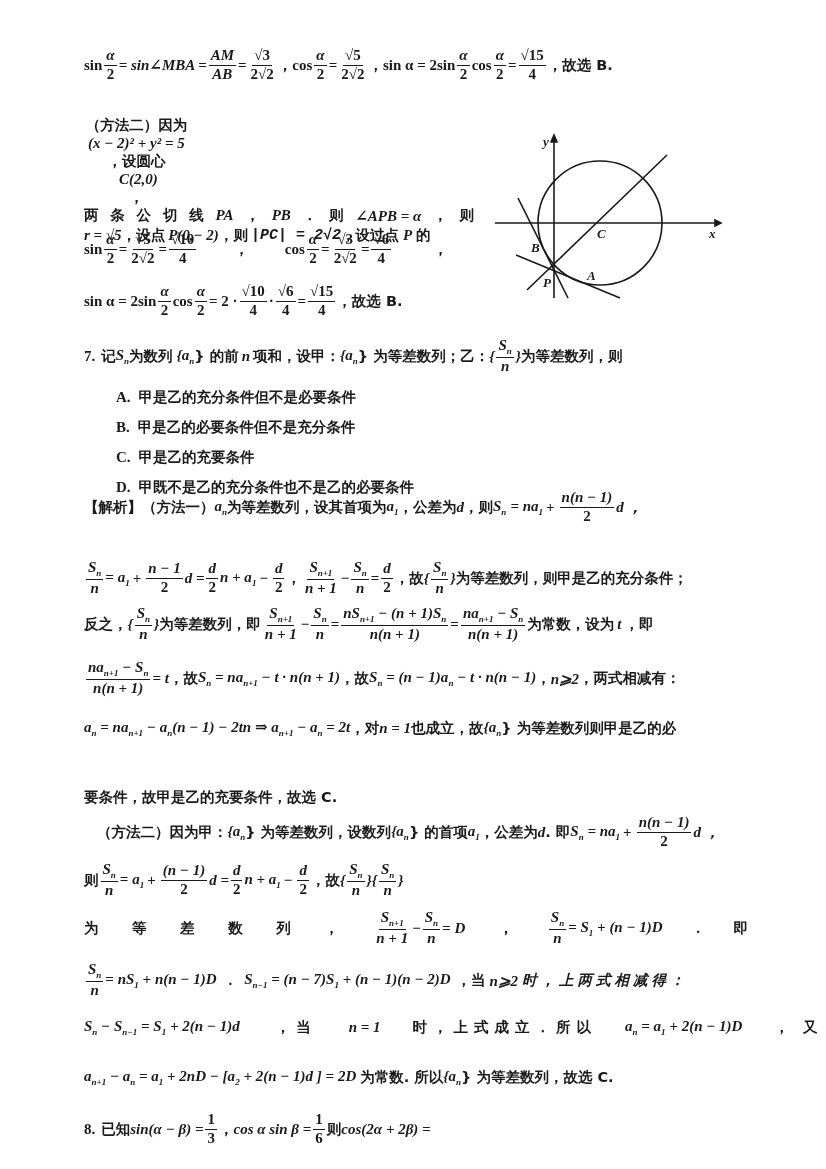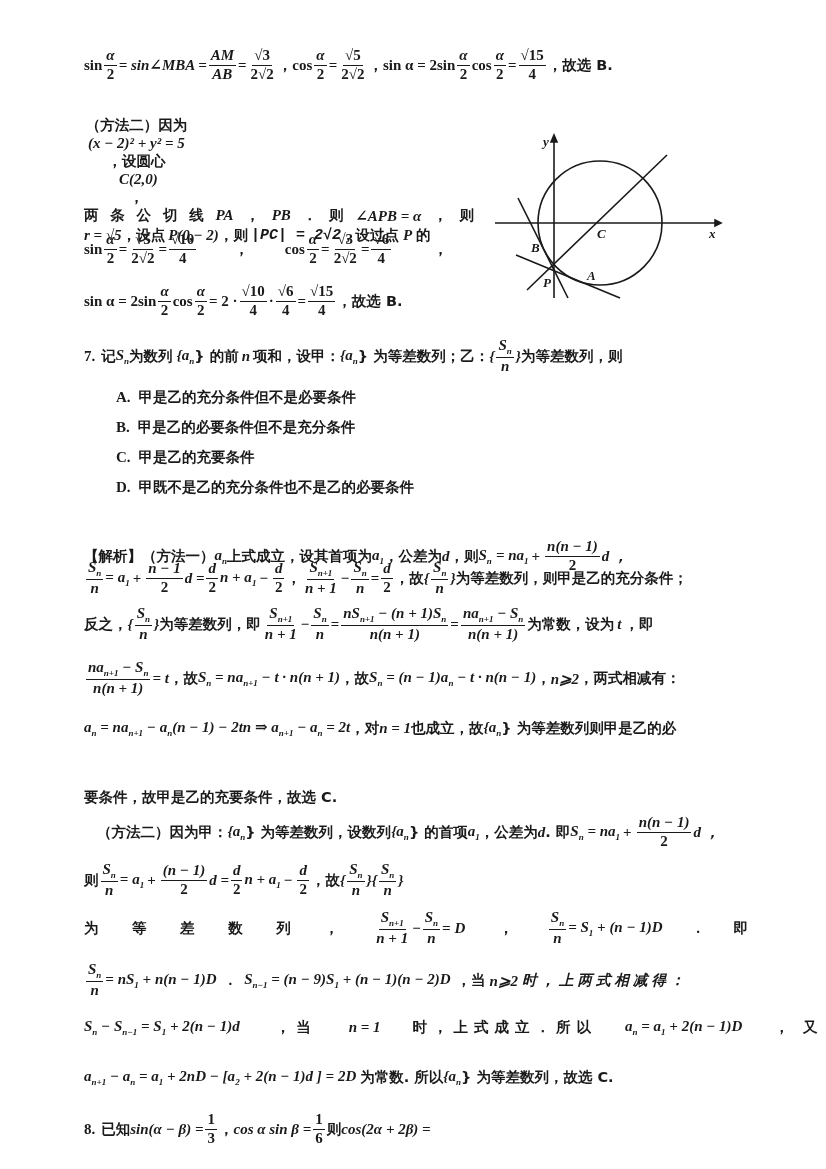--- a/index.html
+++ b/index.html
@@ -220,25 +220,25 @@
 </div>
 <div class="line" style="top:448px; left:116px;">
   <span class="r" style="margin-right:8px;">C.</span>
   <span class="cn">甲是乙的充要条件</span>
 </div>
 <div class="line" style="top:478px; left:116px;">
   <span class="r" style="margin-right:8px;">D.</span>
   <span class="cn">甲既不是乙的充分条件也不是乙的必要条件</span>
 </div>
 
-<div class="line" style="top:539px;">
+<div class="line" style="top:490px;">
   <span class="cn">【解析】</span>
   <span class="cn">（方法一）</span>
   <span class="m"><span>a</span><sub>n</sub></span>
-  <span class="cn">上式成立，设其首项为</span>
+  <span class="cn">为等差数列，设其首项为</span>
   <span class="m"><span>a</span><sub>1</sub></span>
   <span class="cn">，公差为</span>
   <span class="m">d</span>
   <span class="cn">，则</span>
   <span class="m"><span>S</span><sub>n</sub></span>
   <span class="m" style="margin-left:4px;"><span>= na</span><sub>1</sub></span>
   <span class="r" style="margin:0 3px;">+</span>
   <span class="frac m">
       <span class="num">n(n − 1)</span>
       <span class="den r">2</span>
@@ -442,21 +442,21 @@
   <span class="cn">即</span>
 </div>
 
 <div class="line" style="top:962px;">
   <span class="frac m">
       <span class="num">S<sub>n</sub></span>
       <span class="den">n</span>
     </span>
   <span class="m"><span>= nS</span><sub>1</sub> <span>+ n(n − 1)D</span></span>
   <span class="r" style="margin:0 12px;">.</span>
-  <span class="m"><span>S</span><sub>n−1</sub> <span>= (n − 9)S</span><sub>1</sub> <span>+ (n − 1)(n − 2)D</span></span>
+  <span class="m"><span>S</span><sub>n−1</sub> <span>= (n − 7)S</span><sub>1</sub> <span>+ (n − 1)(n − 2)D</span></span>
   <span class="cn" style="margin-left:6px;">，当</span>
   <span class="m" style="margin:0 4px;">n⩾2</span>
   <span class="cn" style="letter-spacing:4px;font-style:italic;">时，上两式相减得：</span>
 </div>
 
 <div class="line" style="top:1018px;gap:22px;">
   <span class="m"><span>S</span><sub>n</sub> <span>− S</span><sub>n−1</sub> <span>= S</span><sub>1</sub> <span>+ 2(n − 1)d</span></span>
   <span class="cn" style="margin-left:14px; letter-spacing:6px;">，当</span>
   <span class="m" style="margin:0 10px;">n = 1</span>
   <span class="cn" style="letter-spacing:6px;">时，上式成立．所以</span>

